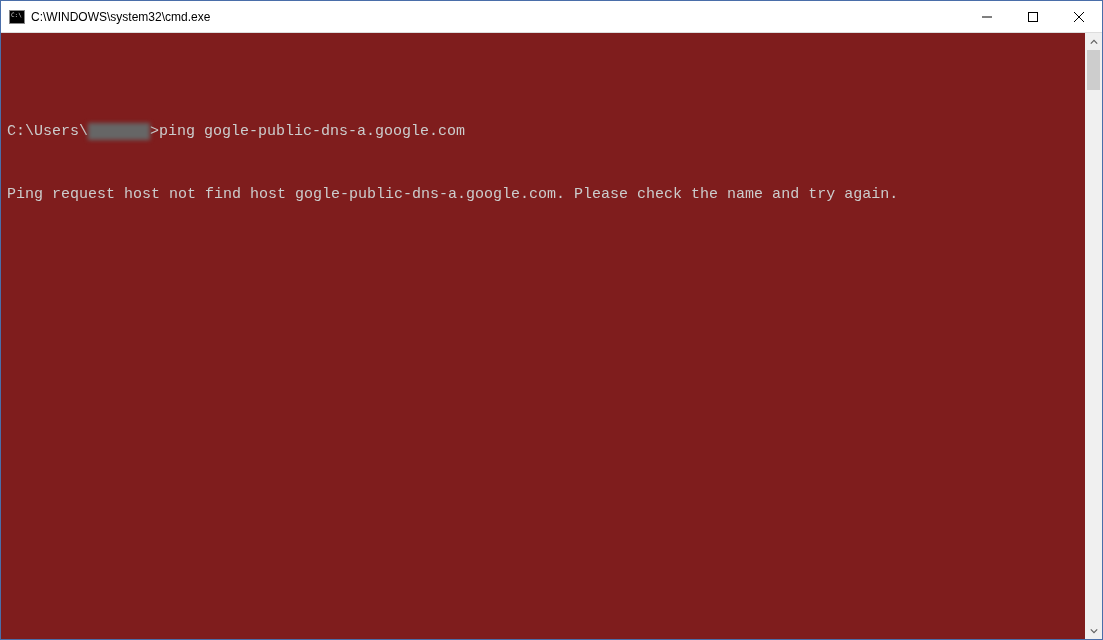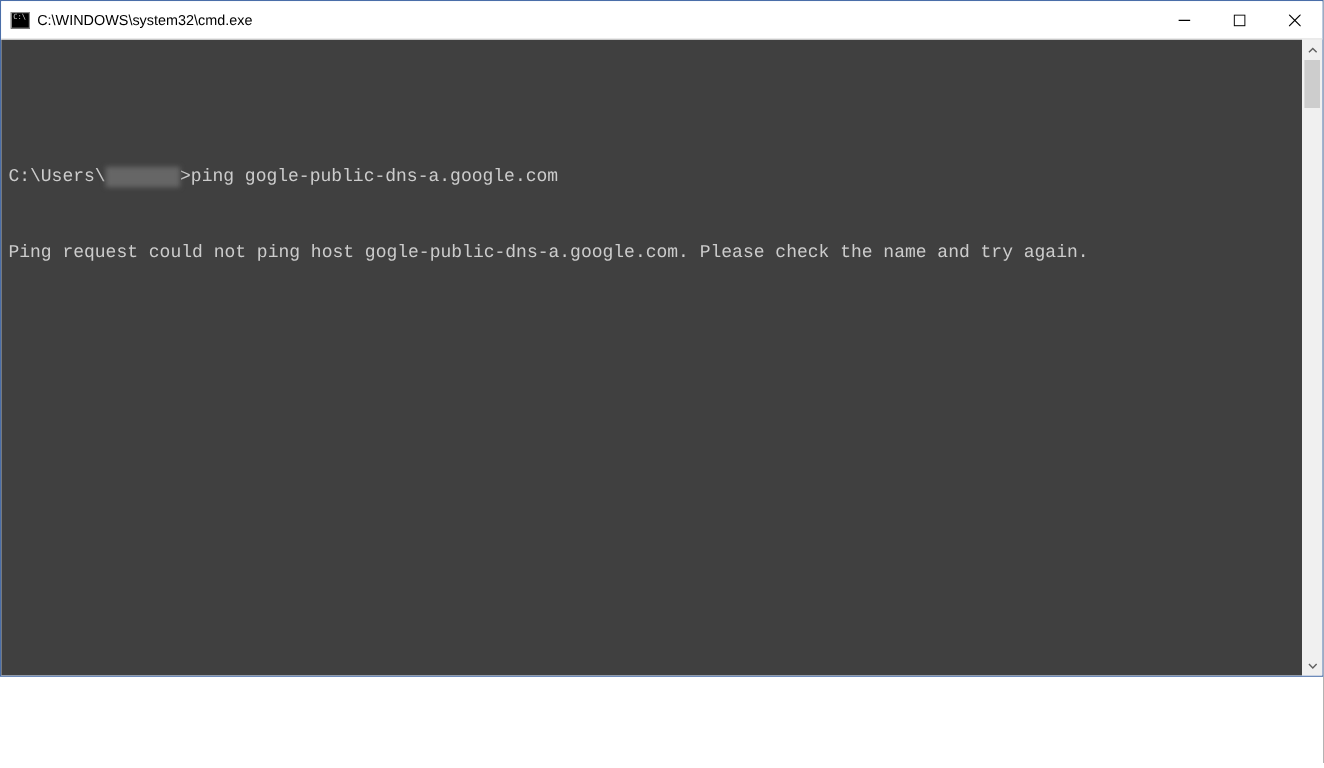--- a/index.html
+++ b/index.html
@@ -9,21 +9,21 @@
     }
     body {
       font-family: "Segoe UI", Tahoma, sans-serif;
       background: #fff;
       width: 1103px;
       height: 640px;
       overflow: hidden;
     }
     .window {
       width: 1103px;
-      height: 564px;
+      height: 640px;
       border: 1px solid #4a6ea9;
       display: flex;
       flex-direction: column;
       background: #fff;
     }
     .titlebar {
       height: 32px;
       background: #fff;
       display: flex;
       align-items: center;
@@ -77,25 +77,25 @@
       width: 10px;
       height: 10px;
     }
     .content-area {
       flex: 1;
       display: flex;
       overflow: hidden;
     }
     .terminal {
       flex: 1;
-      background: #404040;
+      background: #7f1d1d;
       color: #cccccc;
       font-family: Consolas, "Courier New", monospace;
       font-size: 15px;
-      padding: 20px 6px;
+      padding: 4px 6px;
       line-height: 1.4;
       white-space: pre-wrap;
       word-break: break-all;
       overflow: hidden;
     }
     .terminal-line {
       display: block;
     }
     .prompt-user {
       display: inline-block;
@@ -176,21 +176,21 @@
             <line x1="0" y1="0" x2="10" y2="10" stroke="currentColor" stroke-width="1"></line>
             <line x1="10" y1="0" x2="0" y2="10" stroke="currentColor" stroke-width="1"></line>
           </svg>
       </div>
     </div>
   </div>
   <div class="content-area">
     <div class="terminal">
       <span class="terminal-line"></span>
       <span class="terminal-line"><span>C:\Users\</span><span class="prompt-user">██████</span><span>&gt;</span><span>ping gogle-public-dns-a.google.com</span></span>
-      <span class="terminal-line">Ping request could not ping host gogle-public-dns-a.google.com. Please check the name and try again.</span>
+      <span class="terminal-line">Ping request host not find host gogle-public-dns-a.google.com. Please check the name and try again.</span>
       <span class="terminal-line">&nbsp;</span>
     </div>
     <div class="scrollbar">
       <div class="scroll-arrow">
         <svg viewBox="0 0 10 10">
             <path d="M1 7 L5 3 L9 7" fill="none" stroke="currentColor" stroke-width="1.5"></path>
           </svg>
       </div>
       <div class="scroll-track">
         <div class="scroll-thumb"></div>

